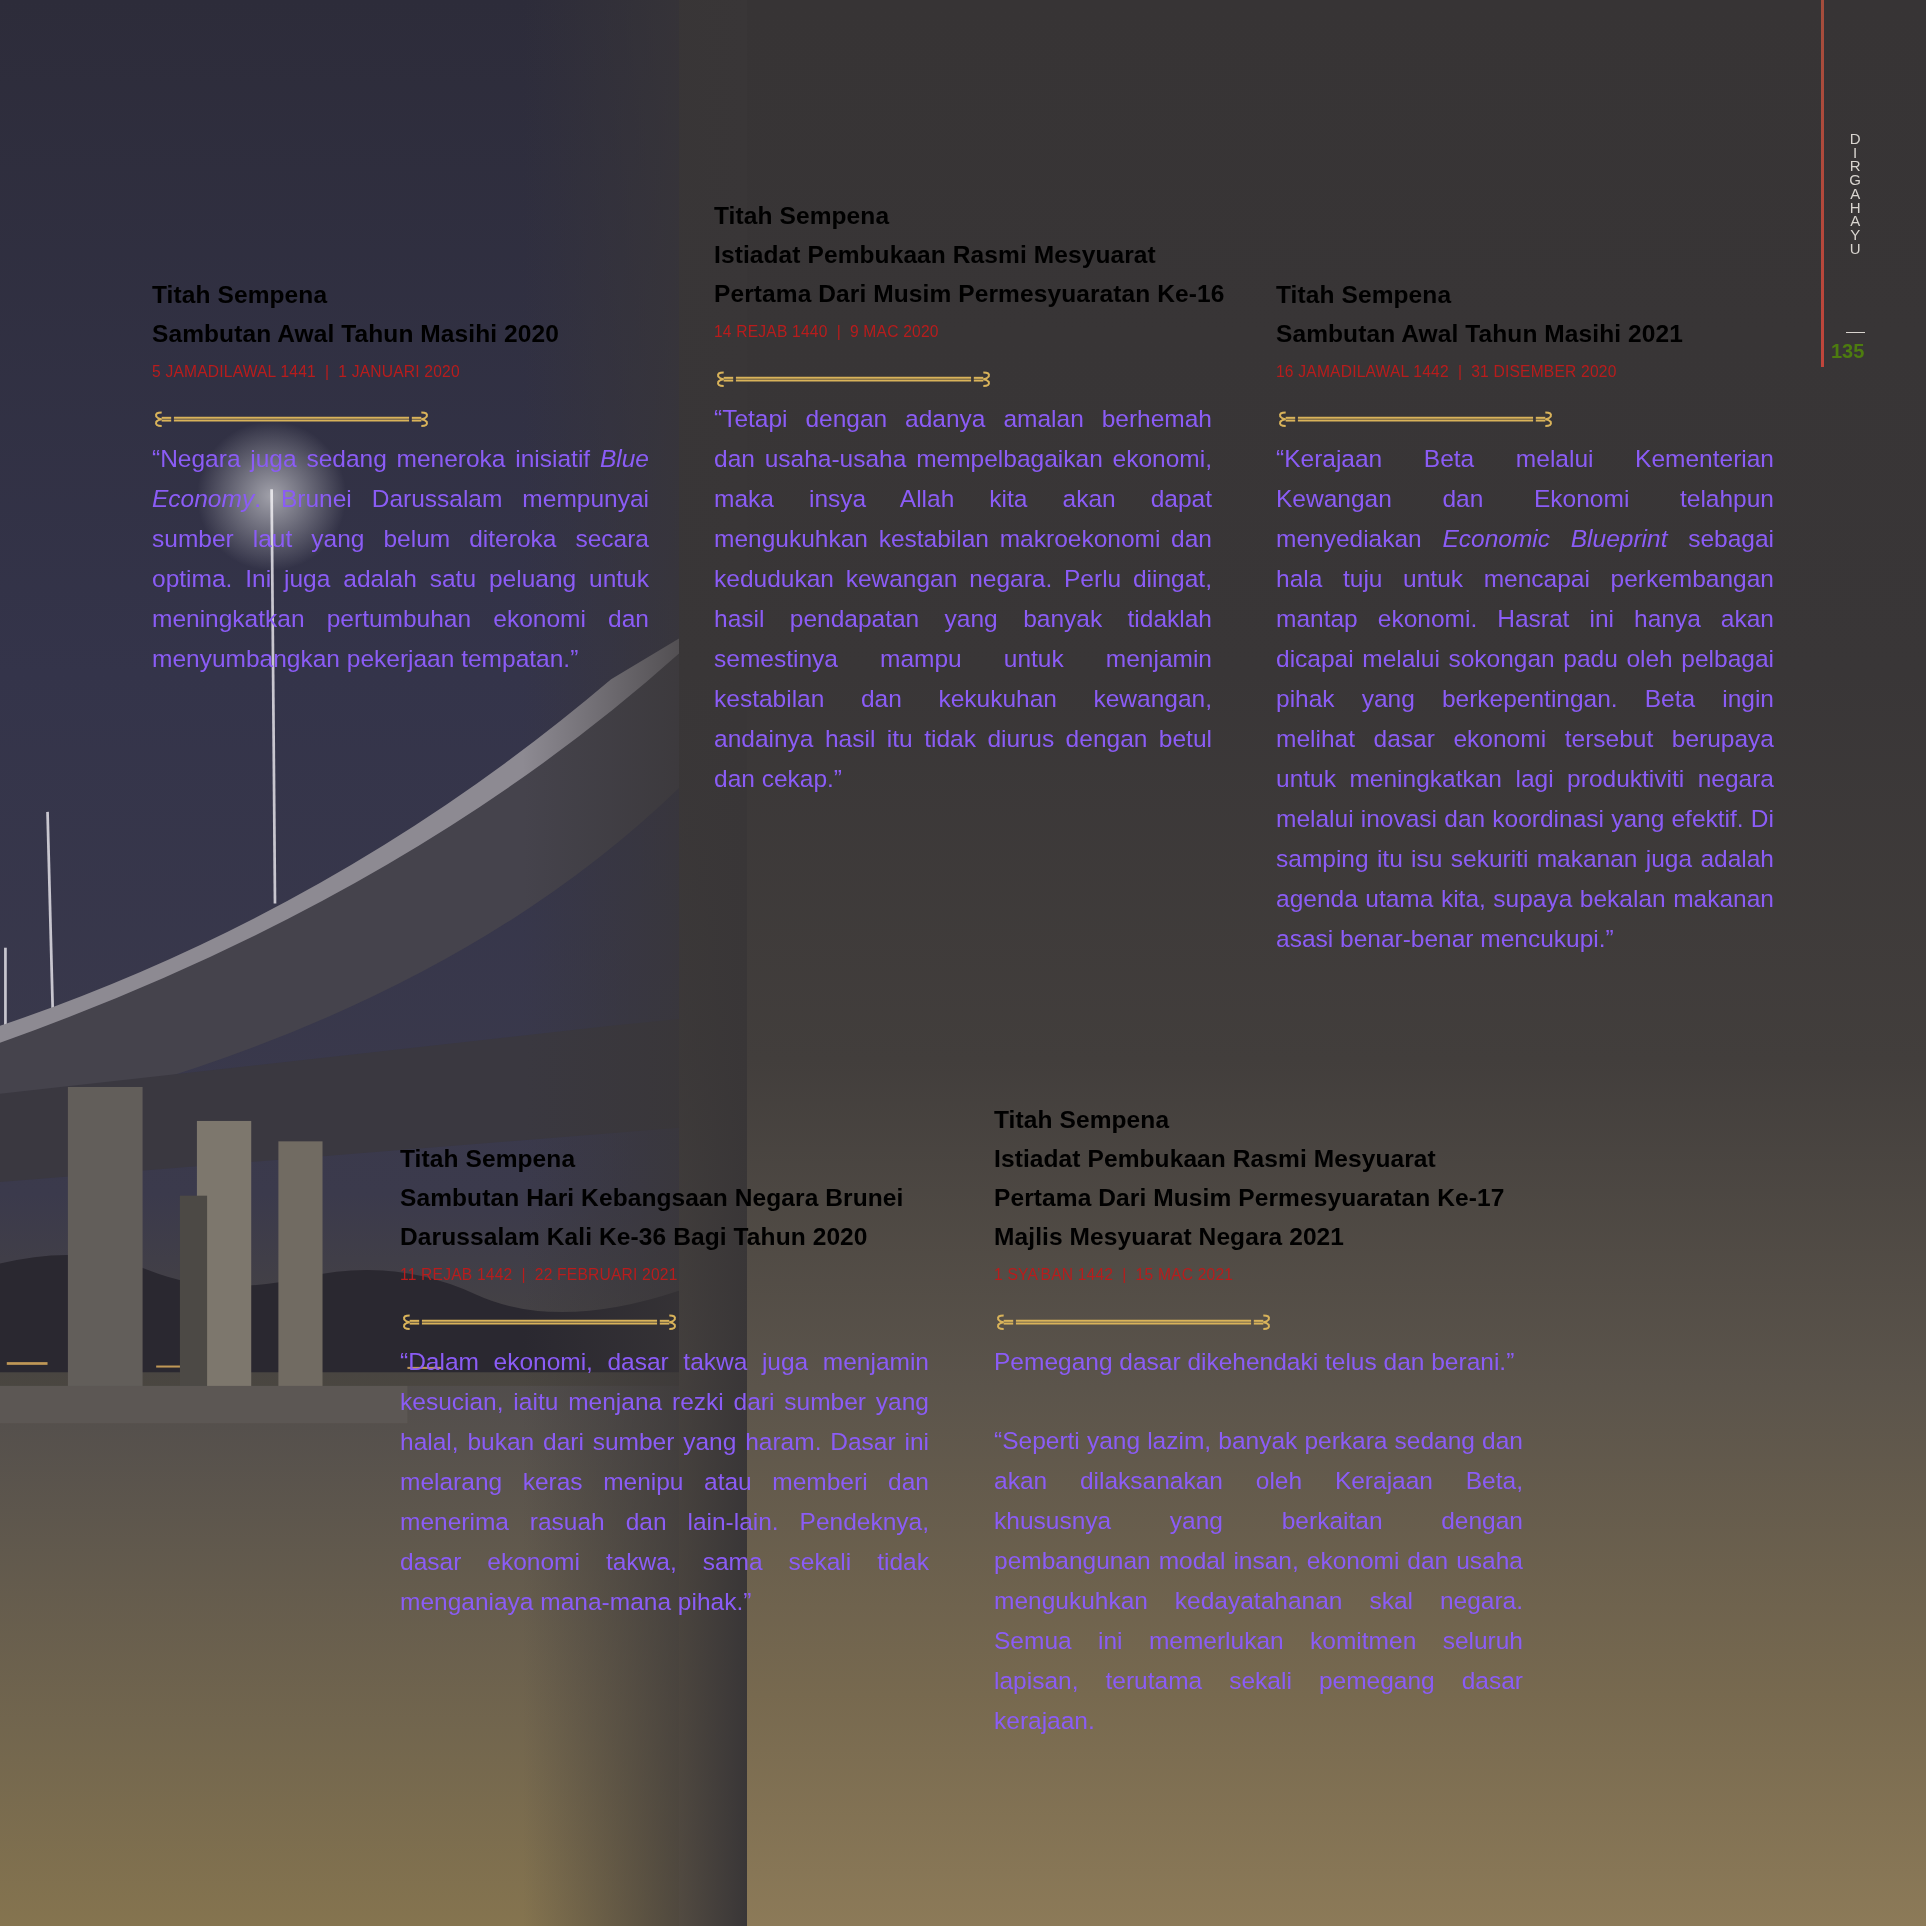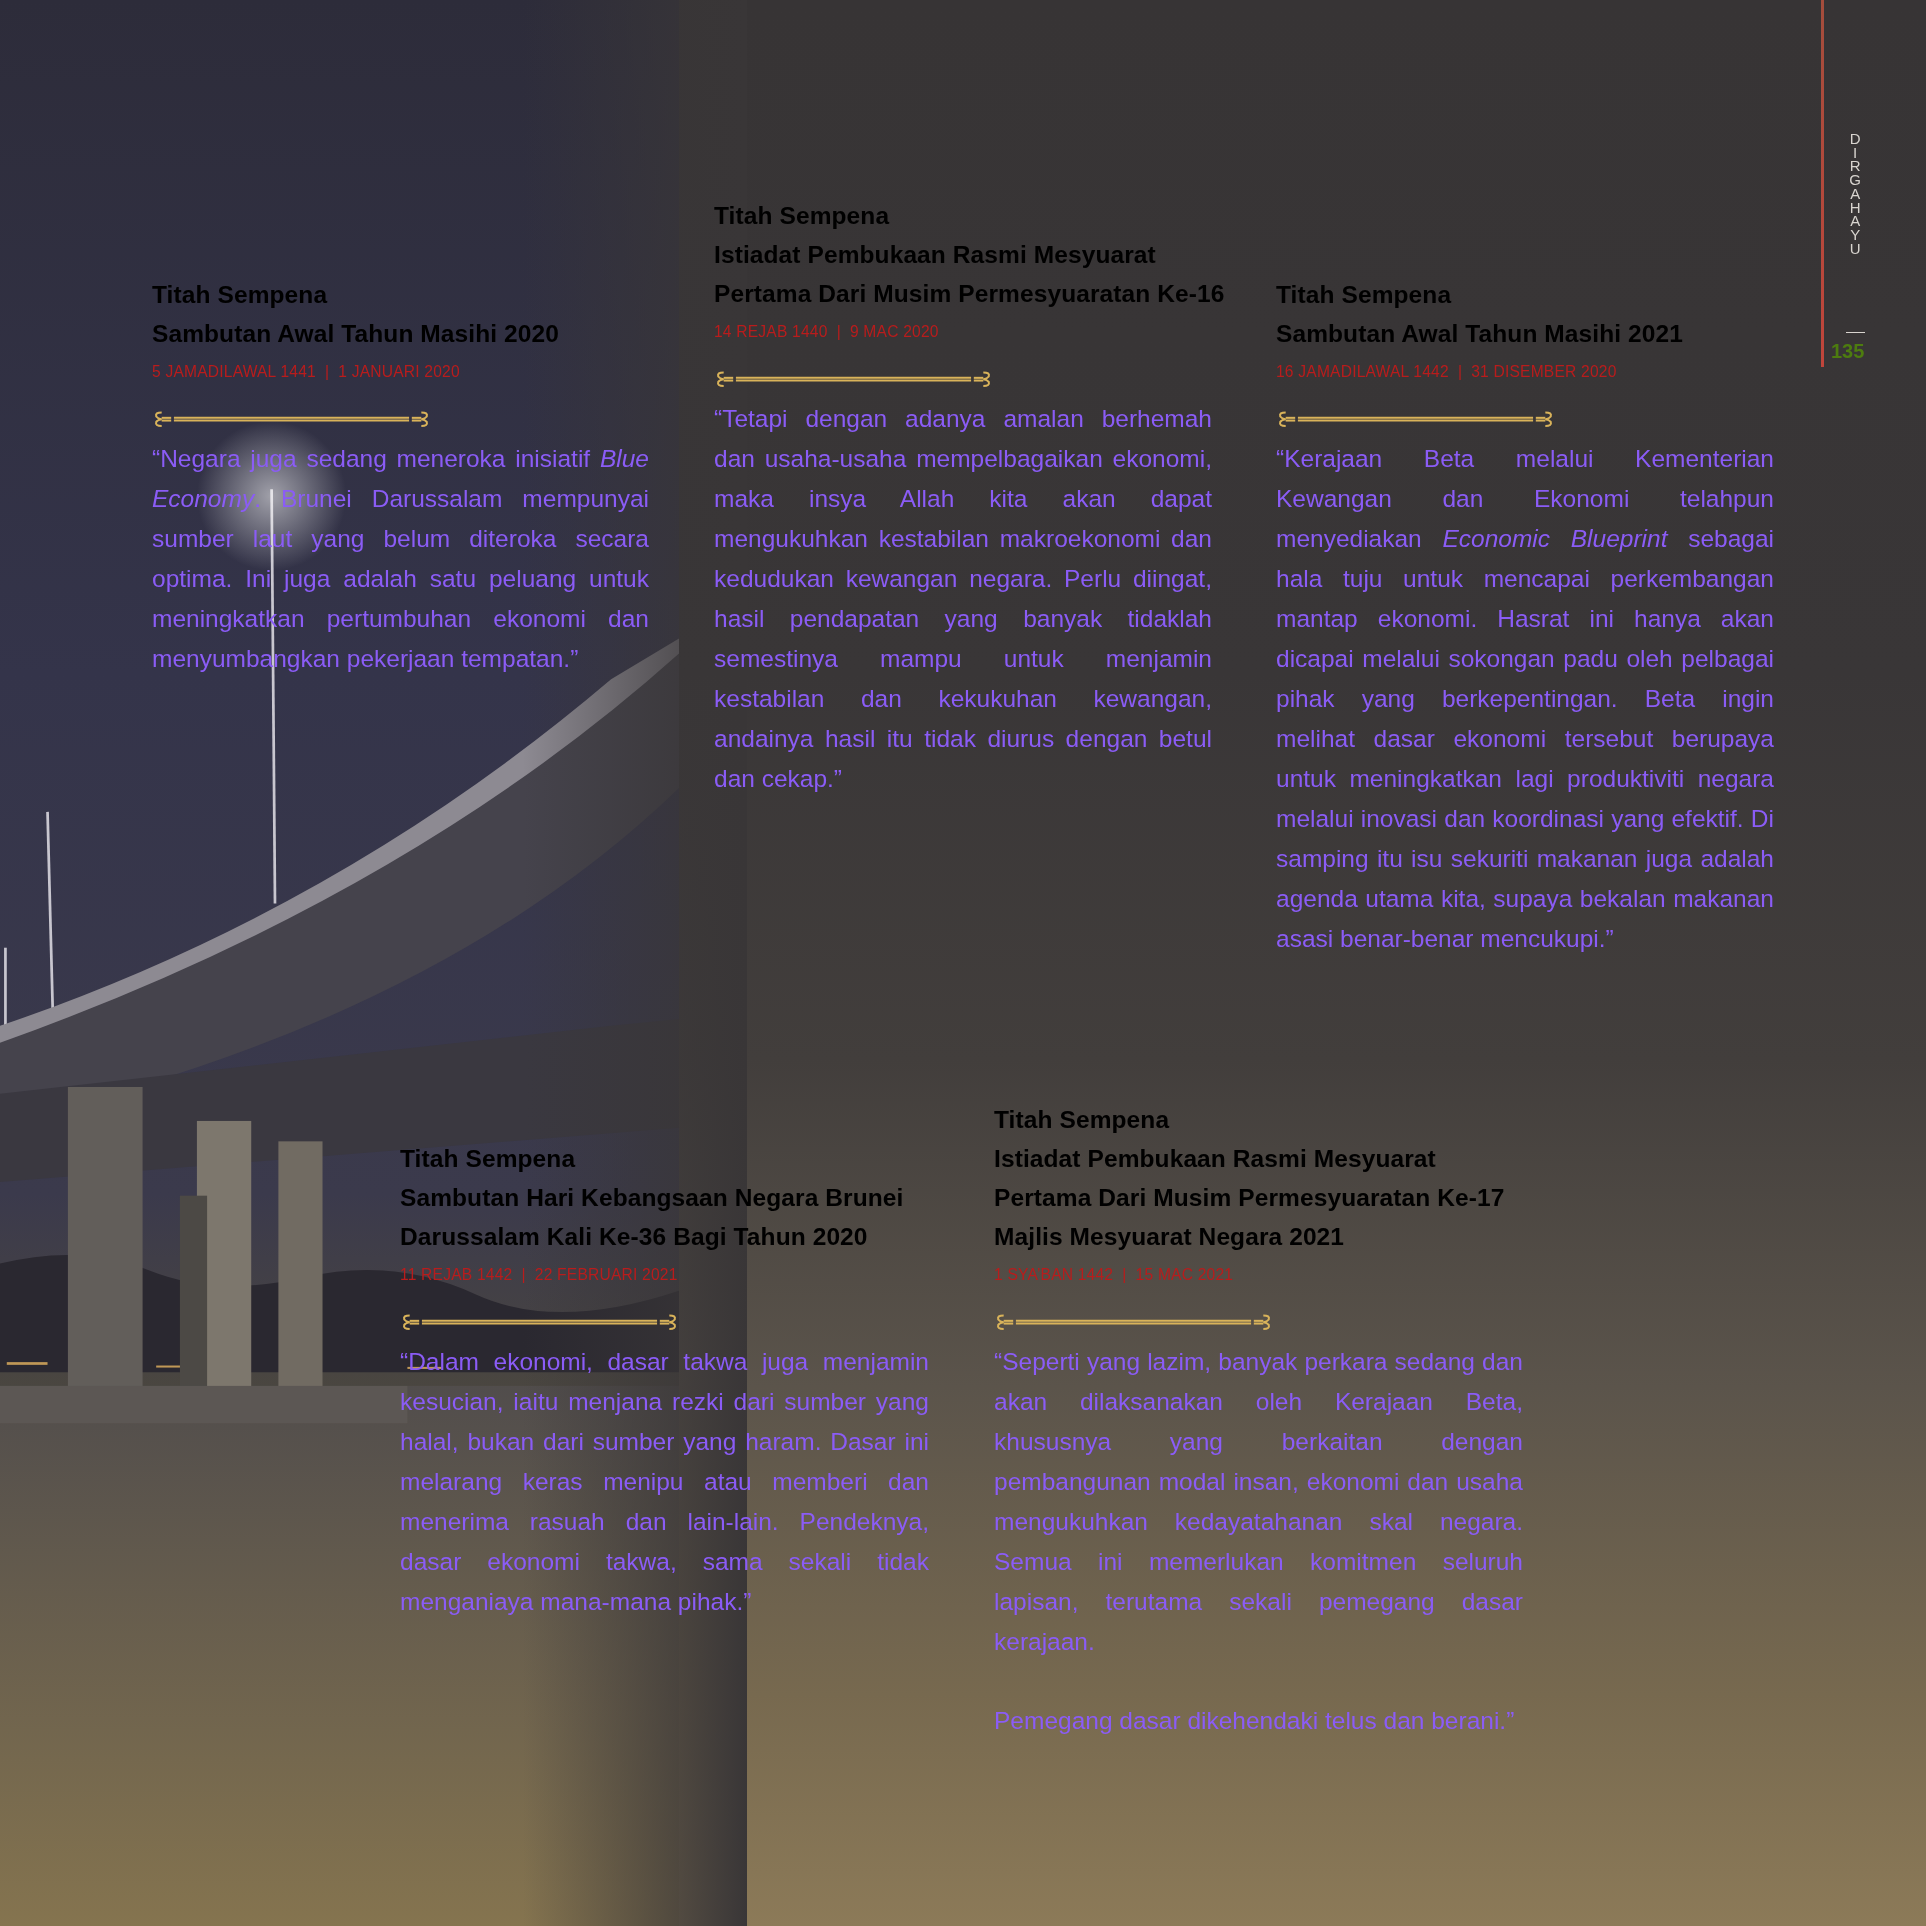--- a/index.html
+++ b/index.html
@@ -207,17 +207,17 @@
       <path d="M396 5 Q406 5 404 11 Q402 14 396 15 Q402 16 404 19 Q406 25 396 25"></path>
       <line x1="14" y1="13" x2="28" y2="13"></line>
         <line x1="14" y1="17" x2="28" y2="17"></line>
       <line x1="32" y1="13" x2="378" y2="13"></line>
         <line x1="32" y1="17" x2="378" y2="17"></line>
       <line x1="382" y1="13" x2="396" y2="13"></line>
         <line x1="382" y1="17" x2="396" y2="17"></line>
     </g>
   </svg>
   <div class="quote">
+    <p><span>Pemegang dasar dikehendaki telus dan berani.”</span></p>
     <p><span>“Seperti yang lazim, banyak perkara sedang dan akan dilaksanakan oleh Kerajaan Beta, khususnya yang berkaitan dengan pembangunan modal insan, ekonomi dan usaha mengukuhkan kedayatahanan skal negara. Semua ini memerlukan komitmen seluruh lapisan, terutama sekali pemegang dasar kerajaan.</span></p>
-    <p><span>Pemegang dasar dikehendaki telus dan berani.”</span></p>
   </div>
 </div>
 
 
 </body></html>

